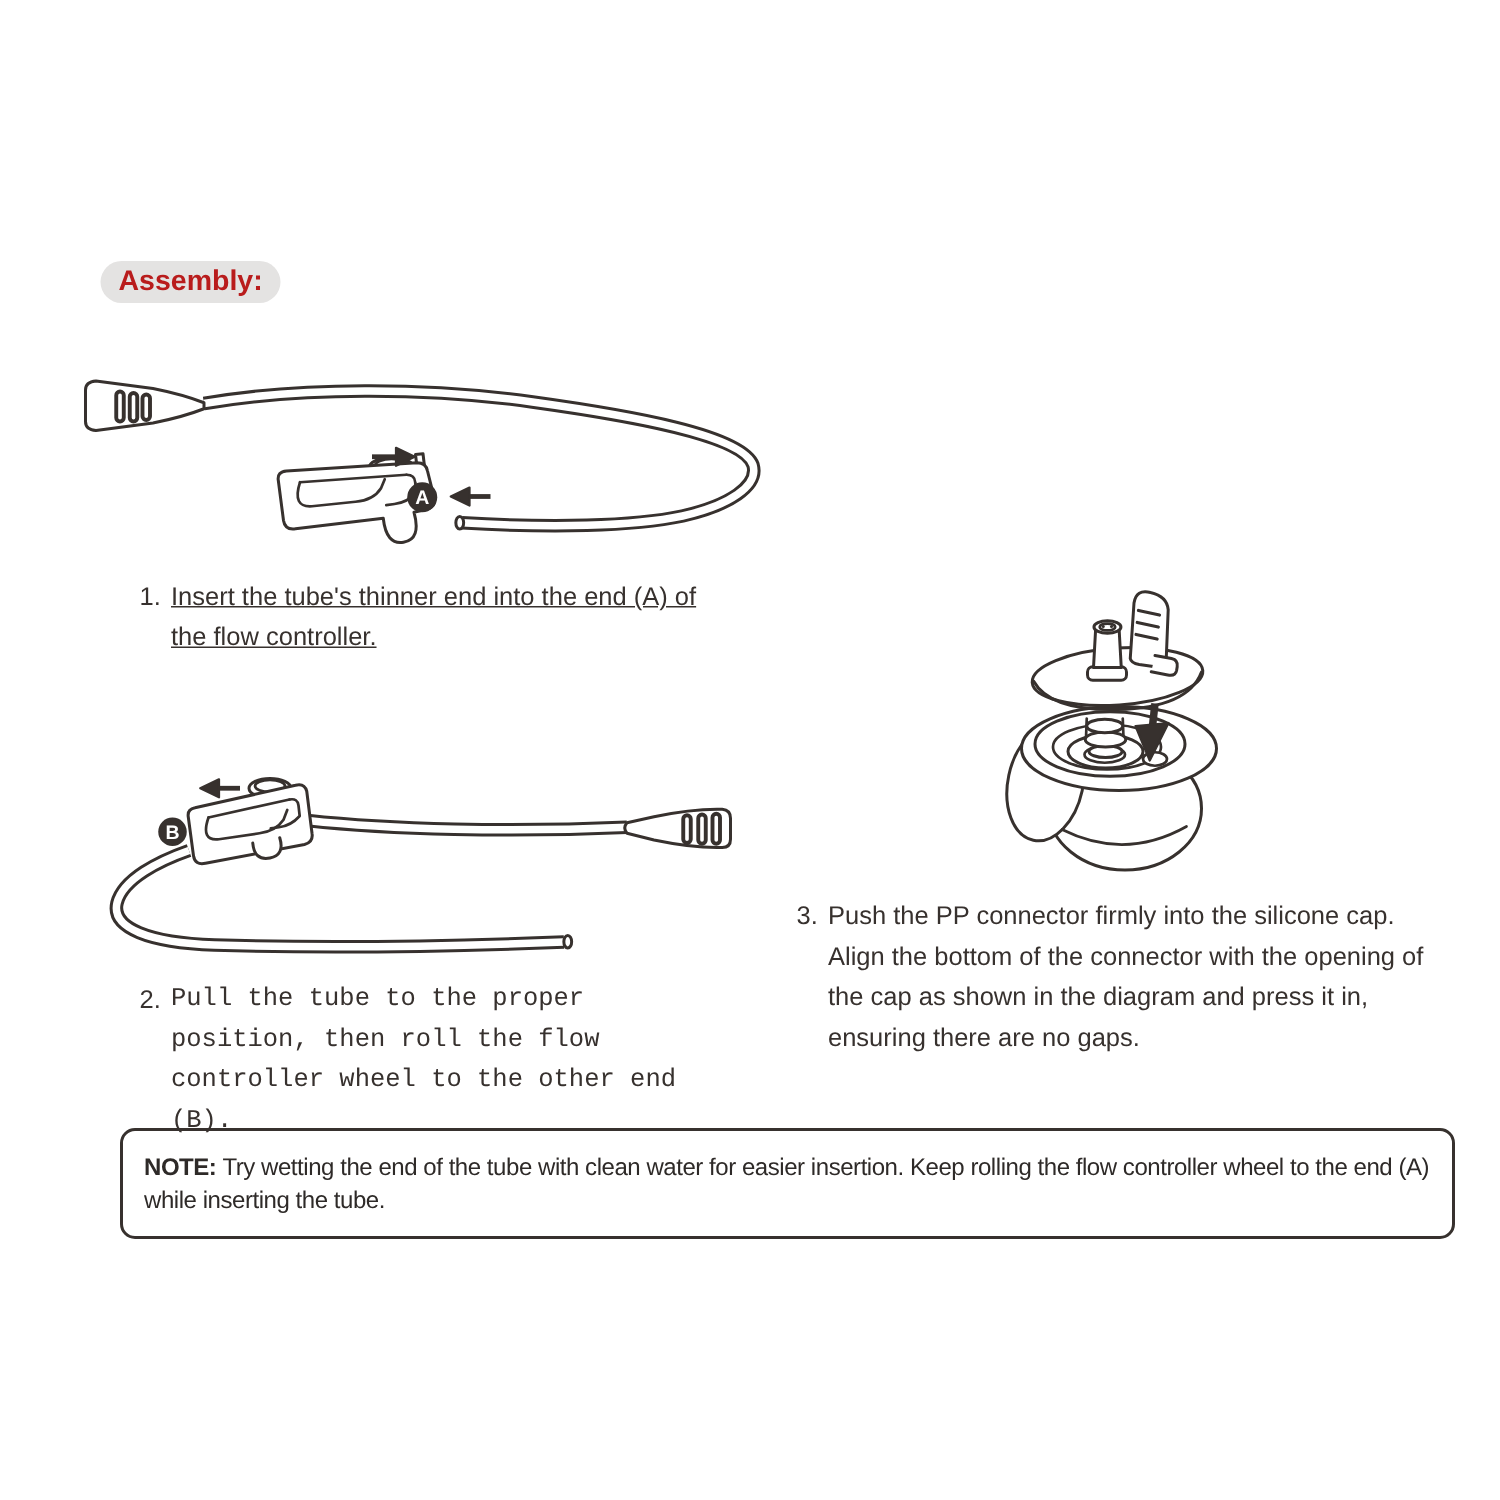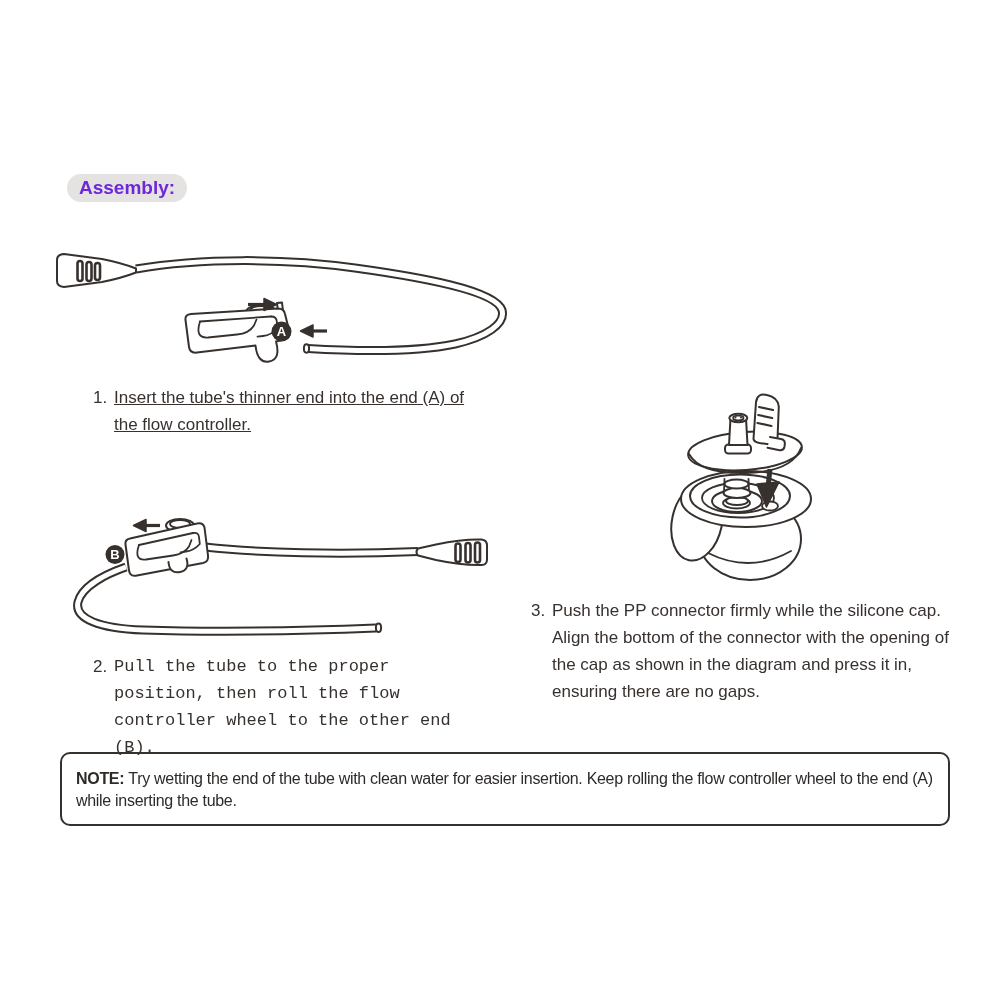--- a/index.html
+++ b/index.html
@@ -3,36 +3,36 @@
 <meta charset="utf-8">
 <style>
   html,body{margin:0;padding:0;background:#ffffff;}
   .page{
     position:relative;width:1000px;height:1000px;background:#ffffff;
     font-family:"Liberation Sans", sans-serif;color:#37312e;overflow:hidden;
   }
   .pill{
     position:absolute;left:67px;top:174px;height:28px;line-height:28px;
     padding:0 12px;background:#e4e3e2;border-radius:14px;
-    font-size:19px;font-weight:700;color:#6d28d9;text-align:center;
+    font-size:19px;font-weight:700;color:#b91c1c;text-align:center;
   }
   .fig{position:absolute;}
   #fig1{left:50px;top:240px;}
   #fig2{left:40px;top:510px;}
   #fig3{left:650px;top:385px;}
   .step{position:absolute;display:flex;font-size:17px;line-height:27px;color:#37312e;}
   .step .num{flex:none;width:21px;}
   #step1{left:93px;top:384px;}
   #step1 .txt{width:368px;text-decoration:underline;}
   #step2{left:93px;top:653px;}
   #step2 .txt{width:374px;font-family:Liberation Mono, monospace;}
   #step3{left:531px;top:597px;}
   #step3 .txt{width:405px;}
   .note{
-    position:absolute;left:60px;top:752px;width:890px;box-sizing:border-box;
+    position:absolute;left:80px;top:752px;width:890px;box-sizing:border-box;
     border:2.5px solid #37312e;border-radius:10px;
     padding:14px 14px 12px 14px;font-size:16px;line-height:22px;
     letter-spacing:-0.3px;color:#2e2a28;
   }
   .note .nb{font-weight:700;margin-right:4px;}
   svg .ln{fill:none;stroke:#37312e;stroke-width:2;stroke-linecap:round;stroke-linejoin:round;}
   svg .thin{stroke-width:1.8;}
   svg .wf{fill:#ffffff;}
   svg .tube-o{fill:none;stroke:#37312e;stroke-width:9;stroke-linecap:butt;}
   svg .tube-i{fill:none;stroke:#ffffff;stroke-width:5;stroke-linecap:butt;}
@@ -154,20 +154,20 @@
       <circle cx="91" cy="32.6" r="1" fill="#37312e"></circle>
     </g>
     <g>
       <path d="M120,84 L118,102" fill="none" stroke="#37312e" stroke-width="5"></path>
       <polygon class="arrow" points="107,99 116.5,122 129,97"></polygon>
     </g>
   </svg>
 
   <div class="step" id="step3">
     <span class="num">3.</span>
-    <span class="txt">Push the PP connector firmly while the silicone cap. Align the bottom of the connector with the opening of the cap as shown in the diagram and press it in, ensuring there are no gaps.</span>
+    <span class="txt">Push the PP connector firmly into the silicone cap. Align the bottom of the connector with the opening of the cap as shown in the diagram and press it in, ensuring there are no gaps.</span>
   </div>
 
   <div class="note">
     <span class="nb">NOTE:</span><span>Try wetting the end of the tube with clean water for easier insertion. Keep rolling the flow controller wheel to the end (A) while inserting the tube.</span>
   </div>
 
 </div>
 
 </body></html>

